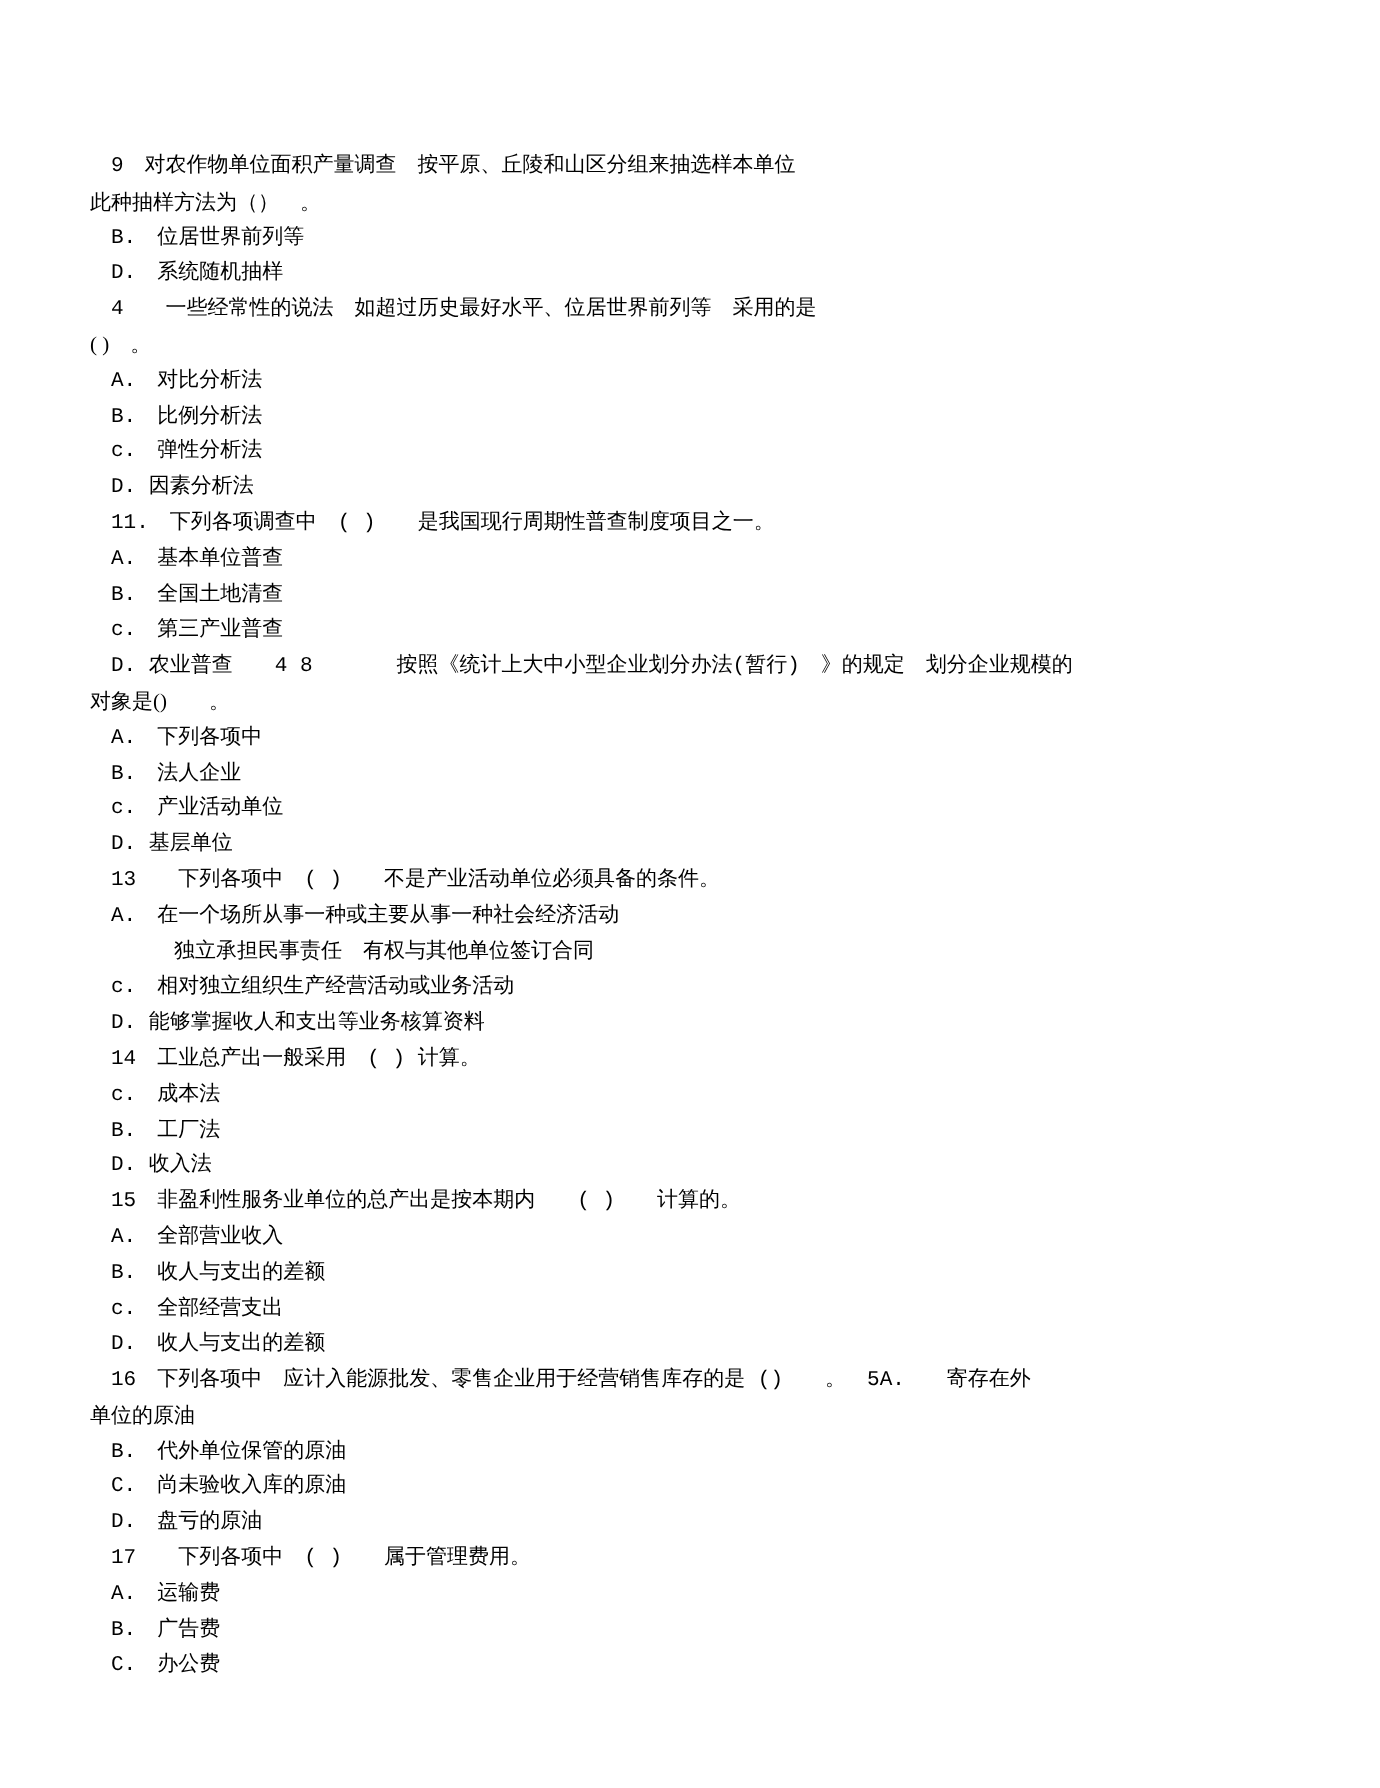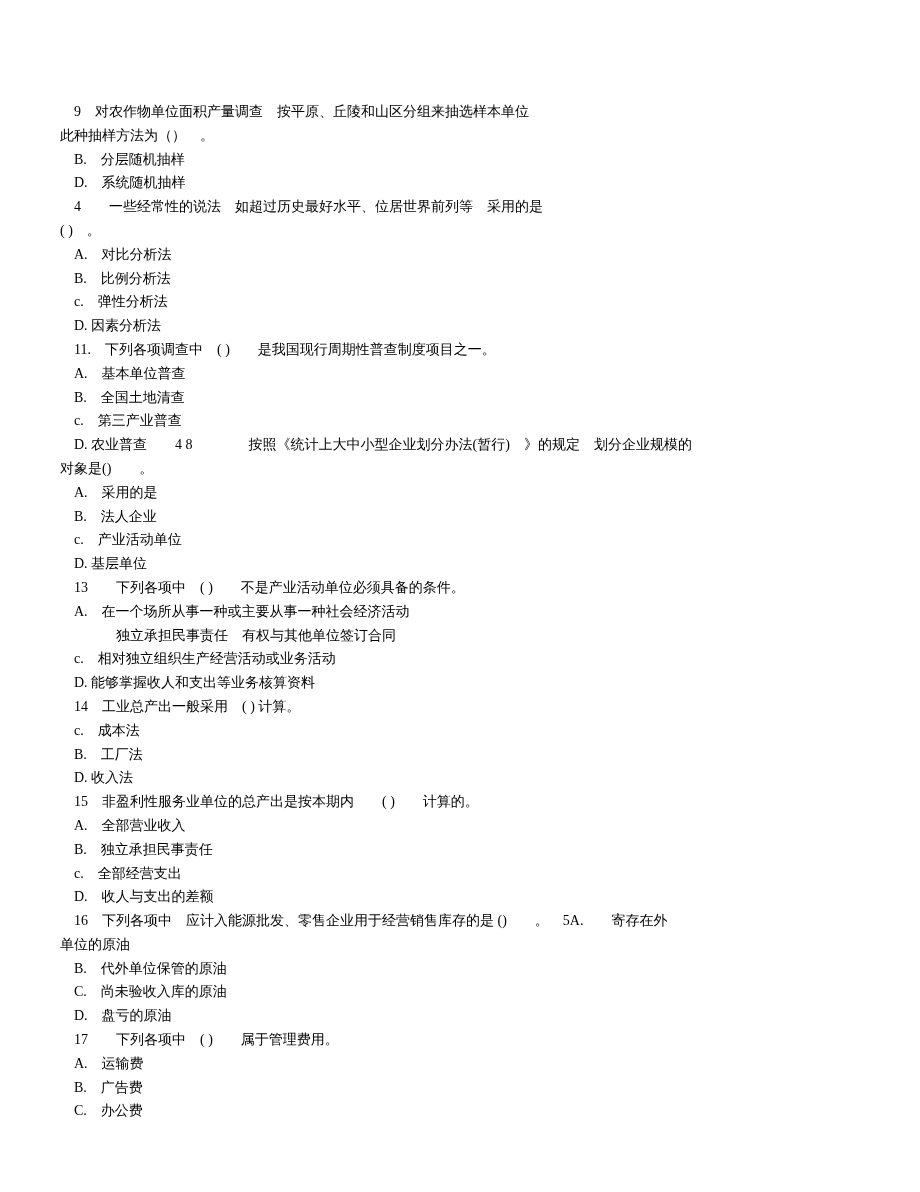--- a/index.html
+++ b/index.html
@@ -12,52 +12,53 @@
       padding: 100px 60px 60px 60px;
       width: 920px;
       box-sizing: border-box;
     }
     .line {
       margin: 0;
       padding: 0;
     }
     .indent-1 {
       padding-left: 1em;
+      font-family: Liberation Mono, monospace;
     }
   </style>
 </head>
 <body>
 
 <div>
 
   <div class="line indent-1">
     <span>9</span>　<span>对农作物单位面积产量调查　按平原、丘陵和山区分组来抽选样本单位</span>
   </div>
   <div class="line">此种抽样方法为（）　。</div>
-  <div class="line indent-1">B.　分层随机抽样</div>
+  <div class="line indent-1">B.　位居世界前列等</div>
   <div class="line indent-1">D.　系统随机抽样</div>
 
   <div class="line indent-1">
     <span>4</span><span>　　一些经常性的说法　如超过历史最好水平、位居世界前列等　采用的是</span>
   </div>
   <div class="line">( )　。</div>
   <div class="line indent-1">A.　对比分析法</div>
   <div class="line indent-1">B.　比例分析法</div>
   <div class="line indent-1">c.　弹性分析法</div>
   <div class="line indent-1">D. 因素分析法</div>
 
   <div class="line indent-1">
     <span>11.</span><span>　下列各项调查中　( )　　是我国现行周期性普查制度项目之一。</span>
   </div>
   <div class="line indent-1">A.　基本单位普查</div>
   <div class="line indent-1">B.　全国土地清查</div>
   <div class="line indent-1">c.　第三产业普查</div>
   <div class="line indent-1">D. 农业普查　　4 8　　　　按照《统计上大中小型企业划分办法(暂行)　》的规定　划分企业规模的</div>
   <div class="line">对象是()　　。</div>
-  <div class="line indent-1">A.　采用的是</div>
+  <div class="line indent-1">A.　下列各项中</div>
   <div class="line indent-1">B.　法人企业</div>
   <div class="line indent-1">c.　产业活动单位</div>
   <div class="line indent-1">D. 基层单位</div>
 
   <div class="line indent-1">
     <span>13</span><span>　　下列各项中　( )　　不是产业活动单位必须具备的条件。</span>
   </div>
   <div class="line indent-1">A.　在一个场所从事一种或主要从事一种社会经济活动</div>
   <div class="line indent-1">　　　独立承担民事责任　有权与其他单位签订合同</div>
   <div class="line indent-1">c.　相对独立组织生产经营活动或业务活动</div>
@@ -67,21 +68,21 @@
     <span>14</span>　<span>工业总产出一般采用　( ) 计算。</span>
   </div>
   <div class="line indent-1">c.　成本法</div>
   <div class="line indent-1">B.　工厂法</div>
   <div class="line indent-1">D. 收入法</div>
 
   <div class="line indent-1">
     <span>15</span>　<span>非盈利性服务业单位的总产出是按本期内　　( )　　计算的。</span>
   </div>
   <div class="line indent-1">A.　全部营业收入</div>
-  <div class="line indent-1">B.　独立承担民事责任</div>
+  <div class="line indent-1">B.　收人与支出的差额</div>
   <div class="line indent-1">c.　全部经营支出</div>
   <div class="line indent-1">D.　收人与支出的差额</div>
 
   <div class="line indent-1">
     <span>16</span><span>　下列各项中　应计入能源批发、零售企业用于经营销售库存的是 ()　　。　5A.　　寄存在外</span>
   </div>
   <div class="line">单位的原油</div>
   <div class="line indent-1">B.　代外单位保管的原油</div>
   <div class="line indent-1">C.　尚未验收入库的原油</div>
   <div class="line indent-1">D.　盘亏的原油</div>

